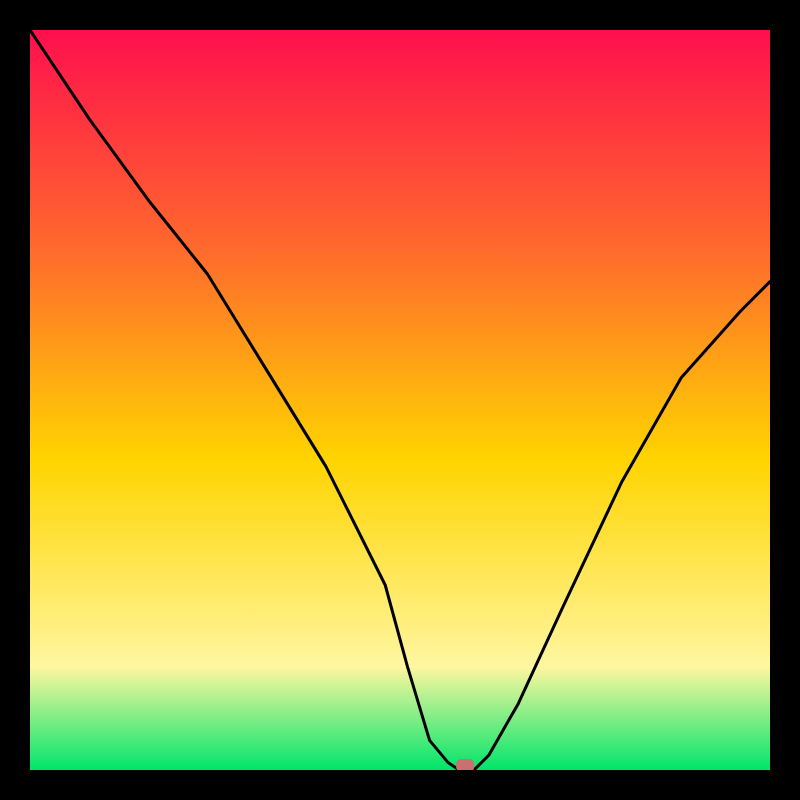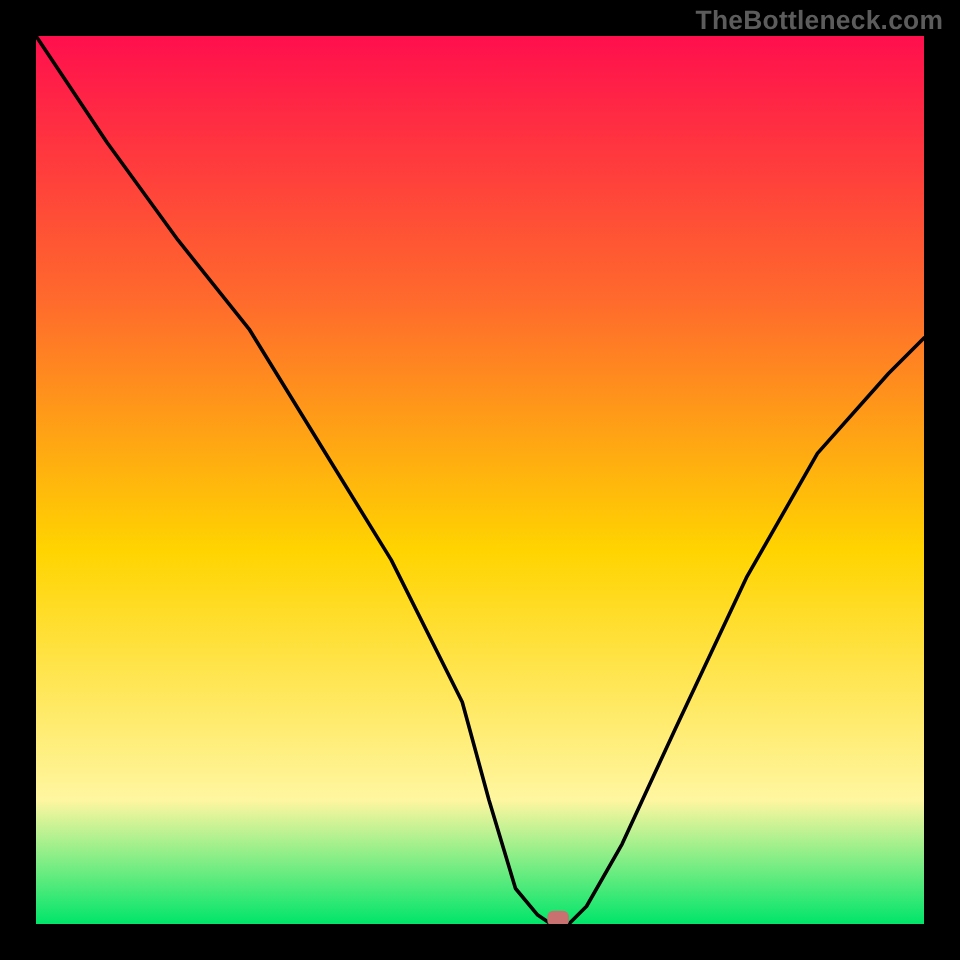--- a/index.html
+++ b/index.html
@@ -52,21 +52,20 @@
   }
   .marker {
     fill: #c97070;
     stroke: none;
   }
 </style>
 </head>
 <body>
 
 <div class="frame">
-  <div class="watermark">TheBottleneck.com</div>
 
   <div class="plot-outer">
     <svg class="chart" viewBox="0 0 740 740">
       <defs>
         <linearGradient id="bg-grad" x1="0" y1="0" x2="0" y2="1">
           <stop id="g0" offset="0%" stop-color="#ff0f4d"></stop>
           <stop id="g1" offset="30%" stop-color="#ff6b2c"></stop>
           <stop id="g2" offset="58%" stop-color="#ffd400"></stop>
           <stop id="g3" offset="86%" stop-color="#fff6a0"></stop>
           <stop id="g4" offset="100%" stop-color="#00e56a"></stop>

